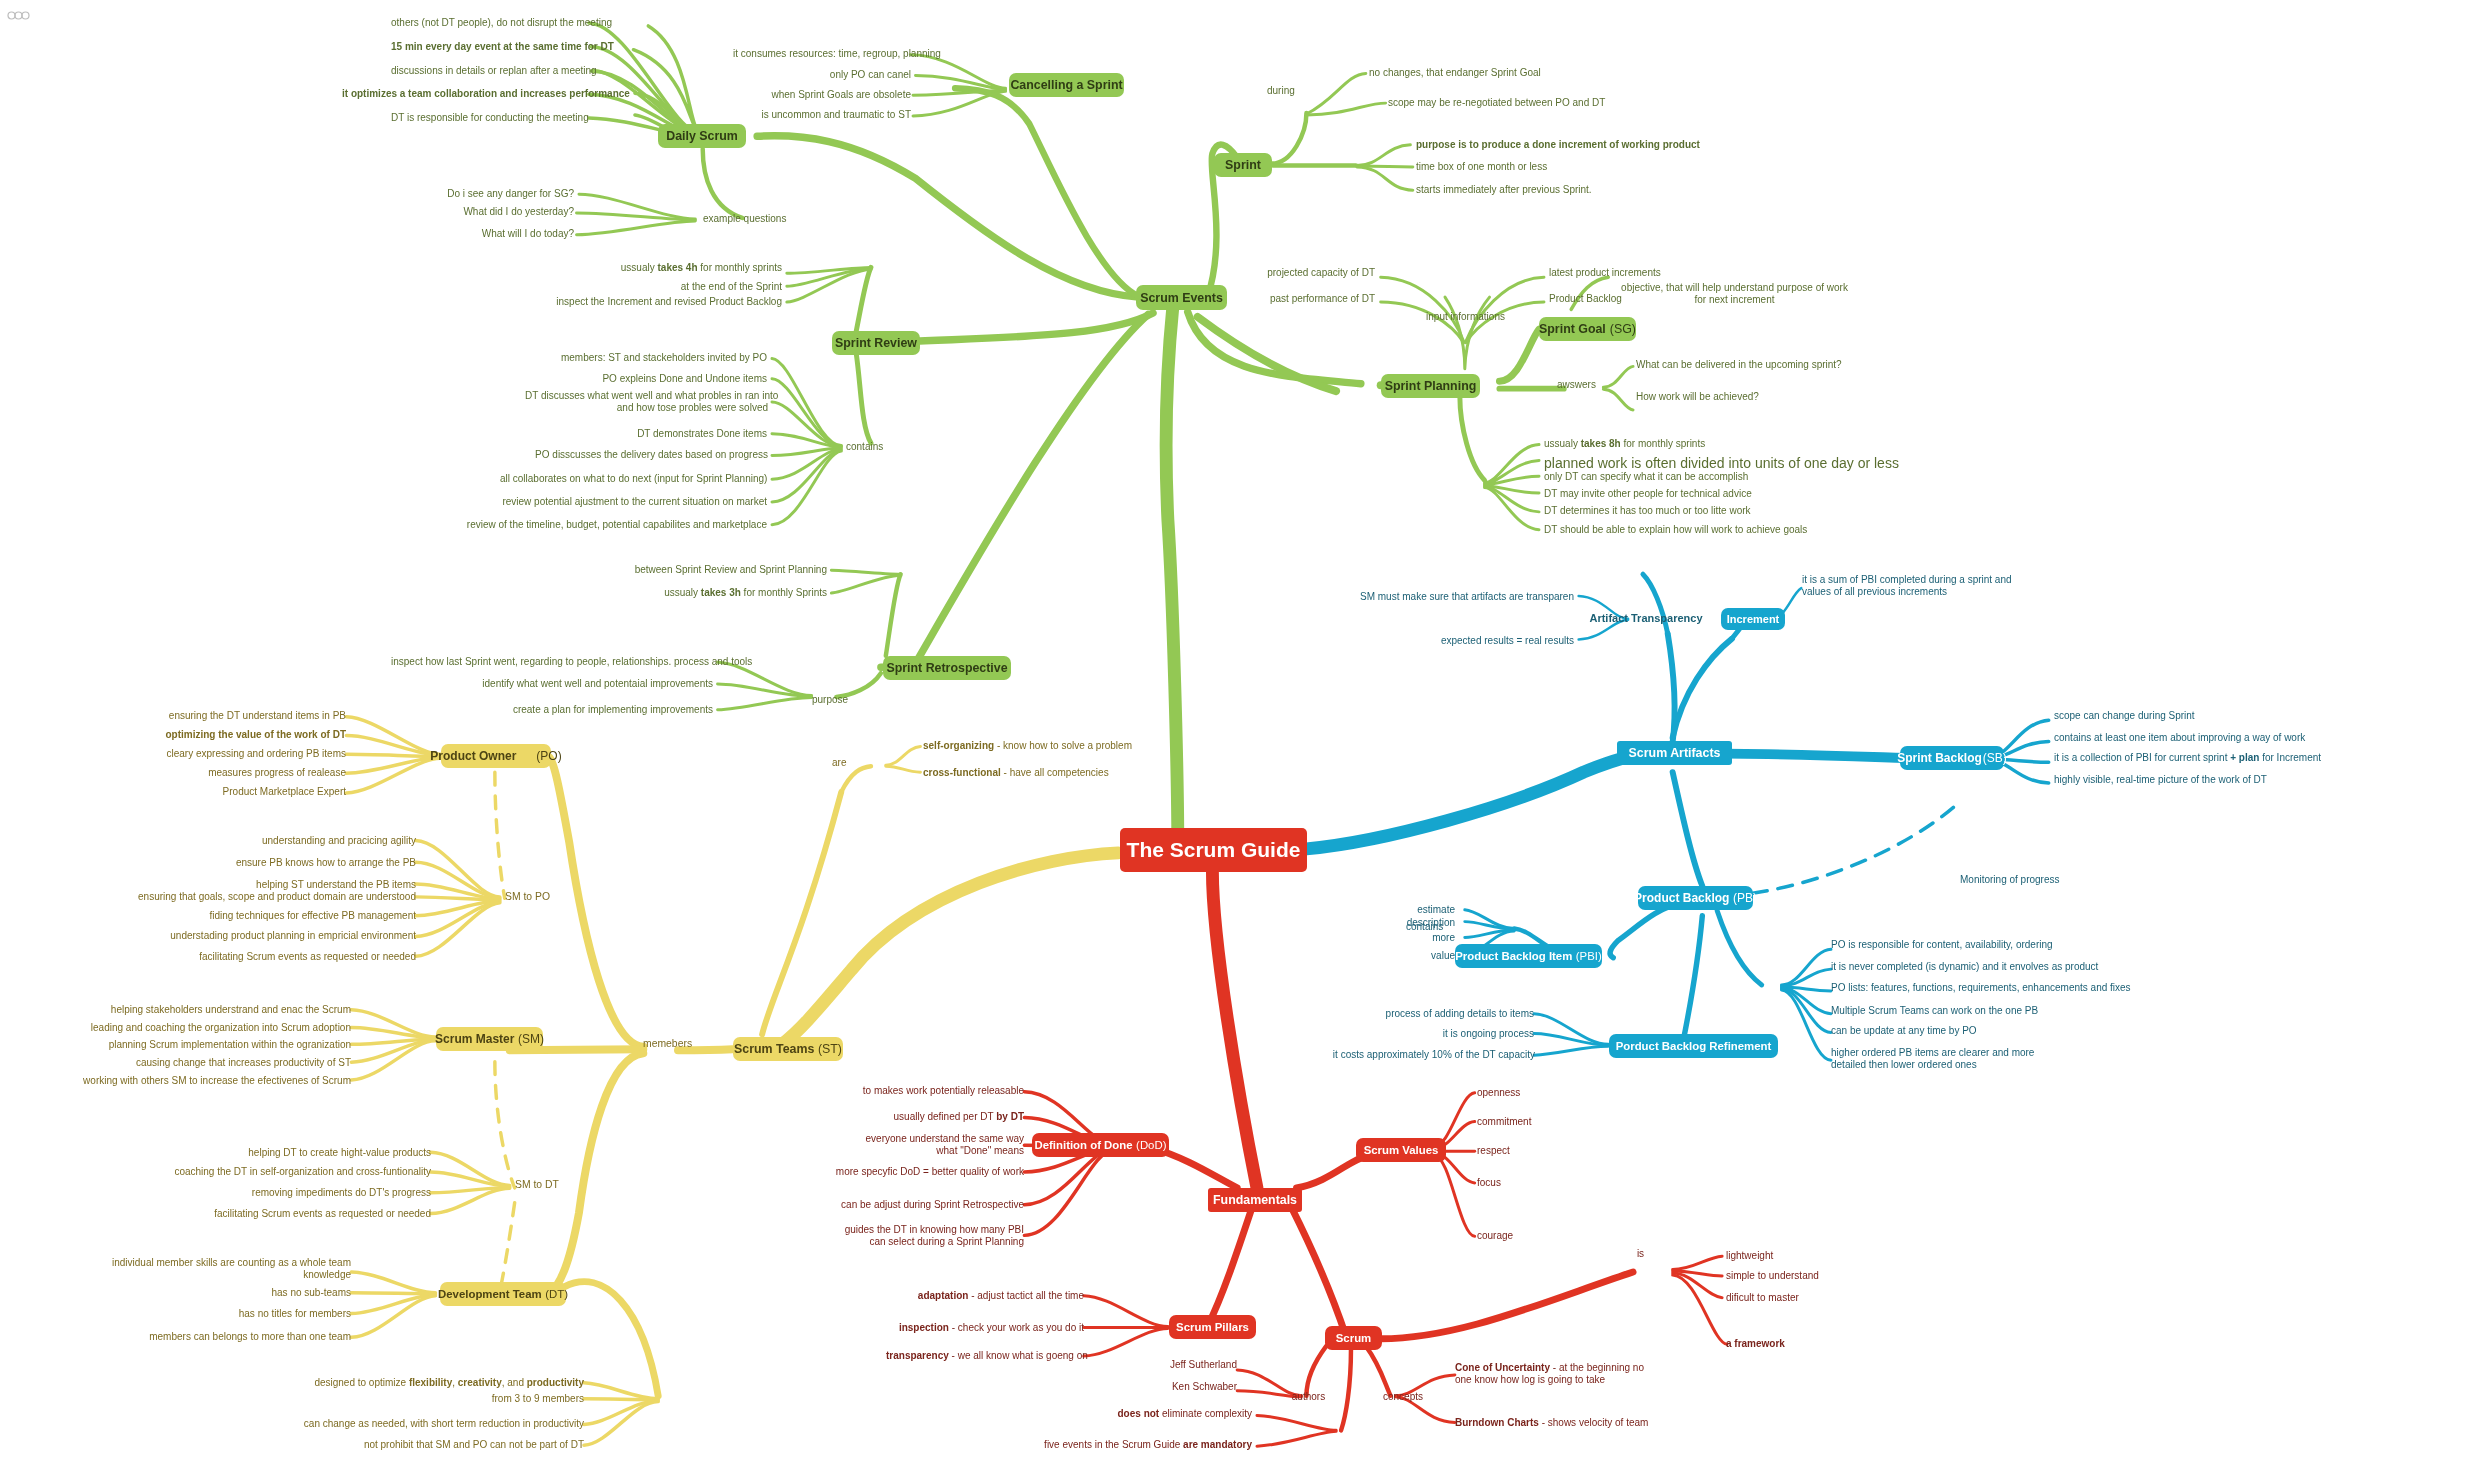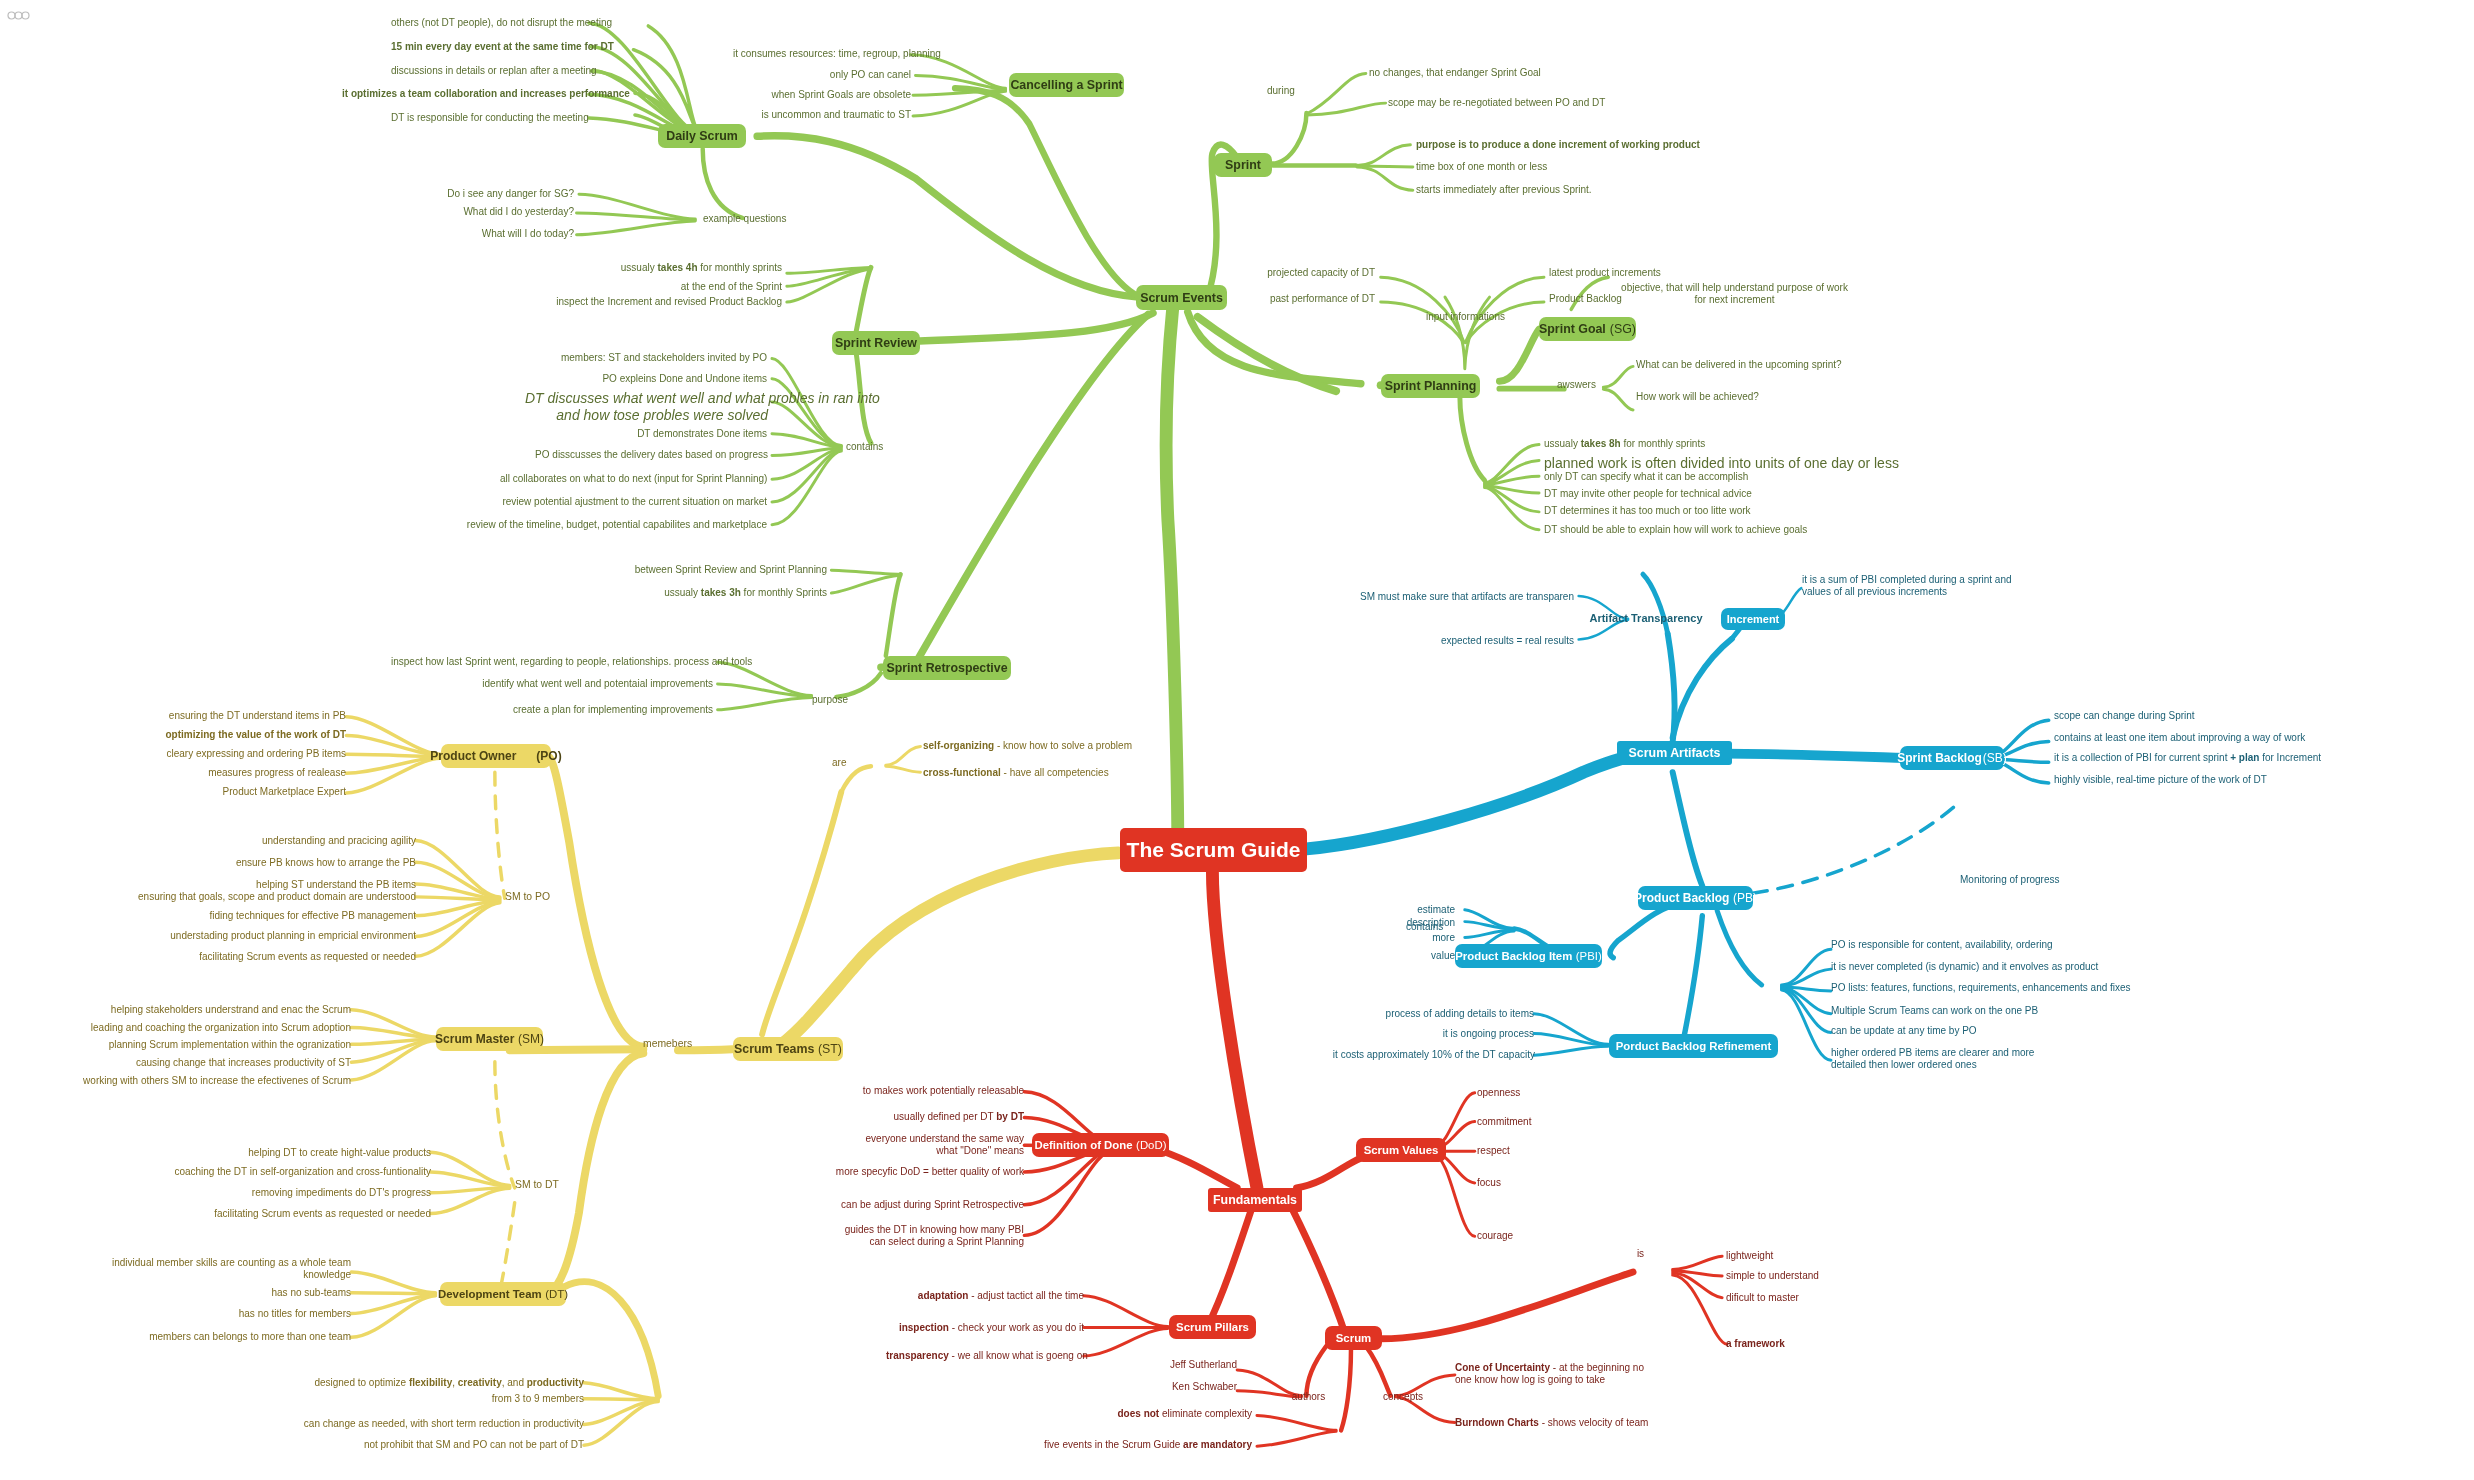--- a/index.html
+++ b/index.html
@@ -343,21 +343,21 @@
   <div class="node n-green" style="left:832px;top:331px;width:88px;height:24px;font-size:12.4px;">
     <span>Sprint Review</span>
   </div>
   <div class="lbl r green" style="left:619px;top:262px;width:163px;font-size:10px;">ussualy <b>takes 4h</b> for monthly sprints</div>
   <div class="lbl r green" style="left:619px;top:281px;width:163px;font-size:10px;">at the end of the Sprint</div>
   <div class="lbl r green" style="left:525px;top:296px;width:257px;font-size:10px;">inspect the Increment and revised Product Backlog</div>
 
   <div class="lbl l green" style="left:846px;top:441px;width:69px;font-size:10px;">contains</div>
   <div class="lbl r green" style="left:554px;top:352px;width:213px;font-size:10px;">members: ST and stackeholders invited by PO</div>
   <div class="lbl r green" style="left:554px;top:373px;width:213px;font-size:10px;">PO expleins Done and Undone items</div>
-  <div class="lbl r green" style="left:525px;top:390px;width:243px;font-size:14px;font-style:italic;">DT discusses what went well and what probles in ran into
+  <div class="lbl r green" style="left:525px;top:390px;width:243px;font-size:10px;">DT discusses what went well and what probles in ran into
 and how tose probles were solved</div>
   <div class="lbl r green" style="left:554px;top:428px;width:213px;font-size:10px;">DT demonstrates Done items</div>
   <div class="lbl r green" style="left:525px;top:449px;width:243px;font-size:10px;">PO disscusses the delivery dates based on progress</div>
   <div class="lbl r green" style="left:500px;top:473px;width:267px;font-size:10px;">all collaborates on what to do next (input for Sprint Planning)</div>
   <div class="lbl r green" style="left:495px;top:496px;width:272px;font-size:10px;">review potential ajustment to the current situation on market</div>
   <div class="lbl r green" style="left:465px;top:519px;width:302px;font-size:10px;">review of the timeline, budget, potential capabilites and marketplace</div>
 
   <div class="node n-green" style="left:883px;top:656px;width:128px;height:24px;font-size:12.4px;">
     <span>Sprint Retrospective</span>
   </div>
@@ -425,21 +425,21 @@
     <span>Scrum Teams</span>
     <span class="sub" style="margin-left:3.5px;">(ST)</span>
   </div>
   <div class="lbl l yellow" style="left:832px;top:757px;width:45px;font-size:10px;">are</div>
   <div class="lbl l yellow" style="left:923px;top:740px;width:228px;font-size:10px;"><b>self-organizing</b> - know how to solve a problem</div>
   <div class="lbl l yellow" style="left:923px;top:767px;width:228px;font-size:10px;"><b>cross-functional</b> - have all competencies</div>
   <div class="lbl l yellow" style="left:643px;top:1038px;width:84px;font-size:10.4px;">memebers</div>
 
   <div class="node n-yellow" style="left:441px;top:744px;width:110px;height:24px;font-size:12px;">
     <span>Product Owner</span>
-    <span class="sub" style="margin-left:20px;font-weight:bold;">(PO)</span>
+    <span class="sub" style="margin-left:20px;">(PO)</span>
   </div>
   <div class="lbl r yellow" style="left:153px;top:710px;width:193px;font-size:10px;">ensuring the DT understand items in PB</div>
   <div class="lbl r yellow b" style="left:153px;top:729px;width:193px;font-size:10px;">optimizing the value of the work of DT</div>
   <div class="lbl r yellow" style="left:153px;top:748px;width:193px;font-size:10px;">cleary expressing and ordering PB items</div>
   <div class="lbl r yellow" style="left:153px;top:767px;width:193px;font-size:10px;">measures progress of realease</div>
   <div class="lbl r yellow" style="left:153px;top:786px;width:193px;font-size:10px;">Product Marketplace Expert</div>
 
   <div class="lbl l yellow" style="left:505px;top:891px;width:79px;font-size:10.4px;">SM to PO</div>
   <div class="lbl r yellow" style="left:129px;top:835px;width:287px;font-size:10px;">understanding and pracicing agility</div>
   <div class="lbl r yellow" style="left:129px;top:857px;width:287px;font-size:10px;">ensure PB knows how to arrange the PB</div>

